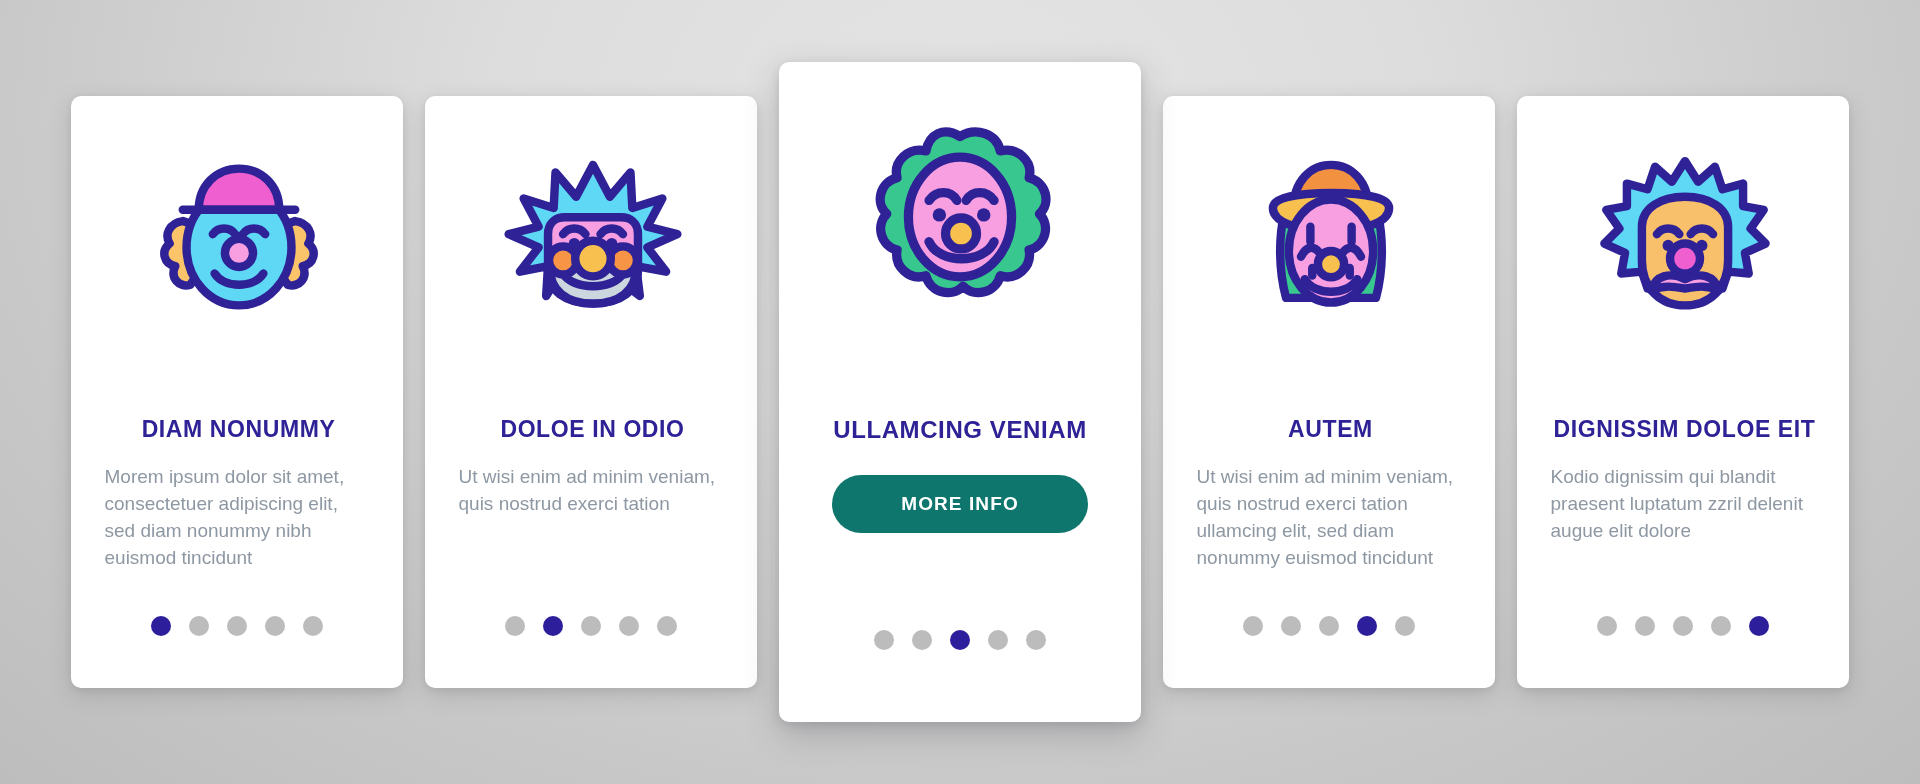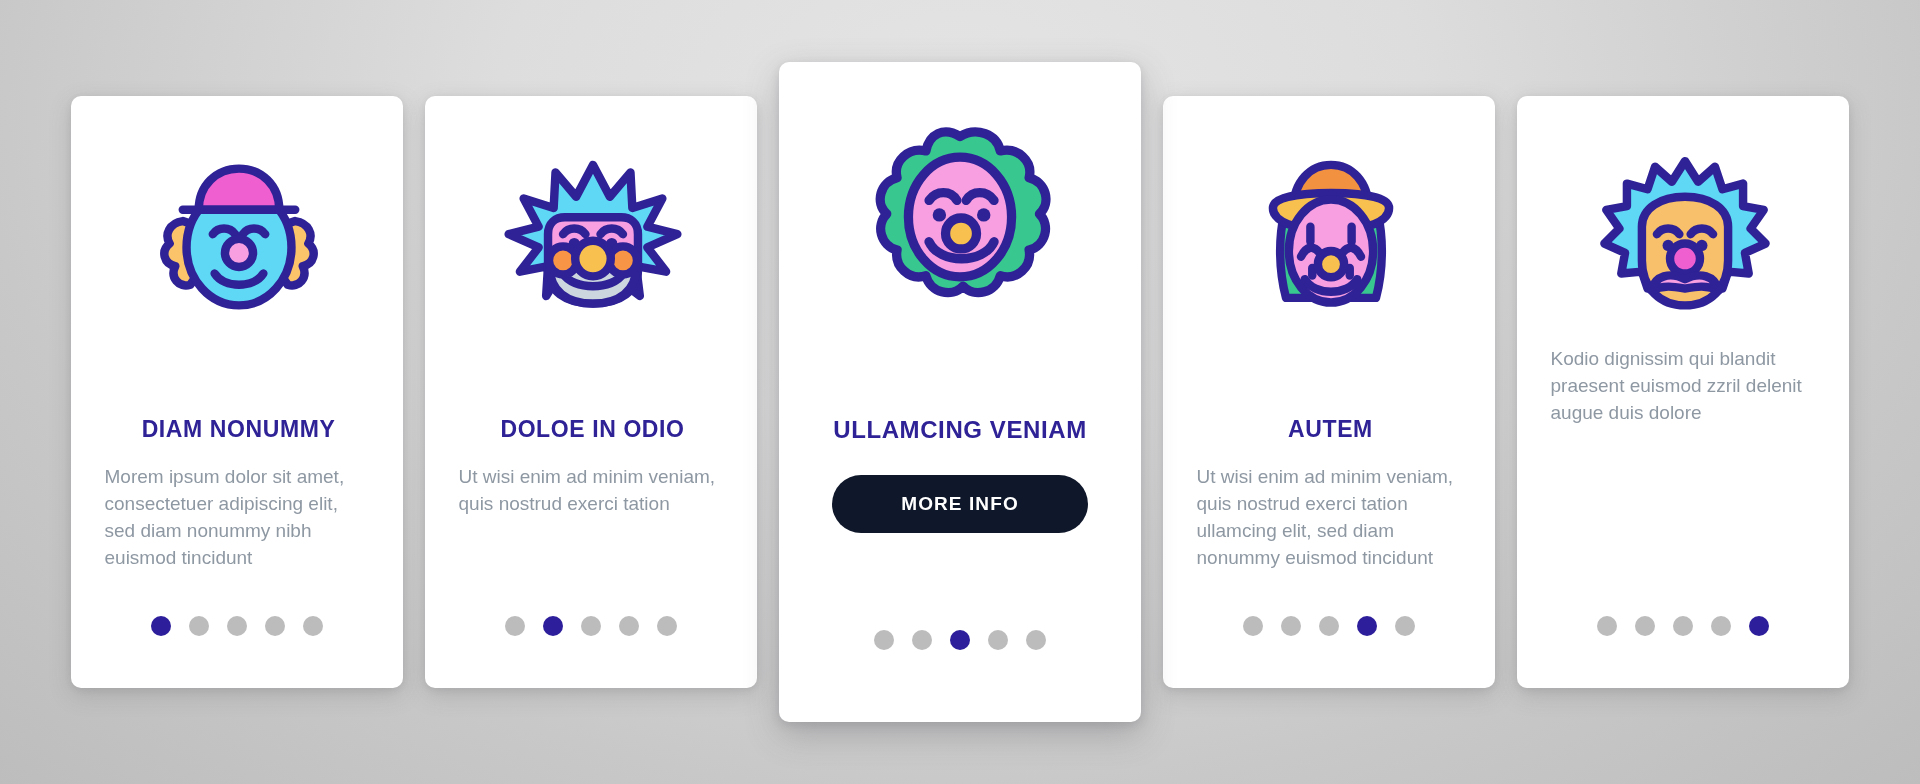--- a/index.html
+++ b/index.html
@@ -34,21 +34,21 @@
   }
   .card .title{margin-top:90px;}
   .card.featured .title{margin-top:100px;font-size:24px;}
   .desc{
     margin:20px 0 0 0;font-size:19px;line-height:1.42;color:#8e98a3;
     text-align:left;max-width:268px;font-weight:400;
   }
   .card.featured .desc{max-width:262px;margin-top:22px;}
   .cta{
     margin-top:30px;border:none;outline:none;cursor:pointer;
-    background:#0f172a;color:#ffffff;border-radius:30px;
+    background:#0f766e;color:#ffffff;border-radius:30px;
     width:256px;height:58px;font-size:19px;font-weight:bold;
     letter-spacing:1.1px;font-family:"Liberation Sans", sans-serif;
   }
   .dots{
     position:absolute;bottom:52px;left:0;right:0;
     display:flex;justify-content:center;gap:18px;
   }
   .card.featured .dots{bottom:72px;}
   .dot{width:20px;height:20px;border-radius:50%;background:#bcbcbc;cursor:pointer;}
   .dot.active{background:#2d1f9b;}
@@ -193,21 +193,22 @@
             <path d="M70 92 C76 84 88 84 94 92" fill="none"></path>
             <path d="M106 92 C112 84 124 84 130 92" fill="none"></path>
             <circle cx="82" cy="104" r="6" fill="#2e2296" stroke="none"></circle>
             <circle cx="118" cy="104" r="6" fill="#2e2296" stroke="none"></circle>
             <circle cx="100" cy="118" r="16" fill="#f05fd0"></circle>
             <path d="M64 152 C68 136 84 132 100 140 C116 132 132 136 136 152 C122 146 112 148 100 150
                      C88 148 78 146 64 152 Z" fill="#f79fe0"></path>
           </g>
         </svg>
       </div>
-      <p class="desc">Kodio dignissim qui blandit praesent euismod zzril delenit augue duis dolore</p>
+      <h2 class="title">DIGNISSIM DOLOE EIT</h2>
+      <p class="desc">Kodio dignissim qui blandit praesent luptatum zzril delenit augue elit dolore</p>
       <div class="spacer"></div>
       <div class="dots">
         <span class="dot"></span>
         <span class="dot"></span>
         <span class="dot"></span>
         <span class="dot"></span>
         <span class="dot active"></span>
       </div>
     </div>
 

